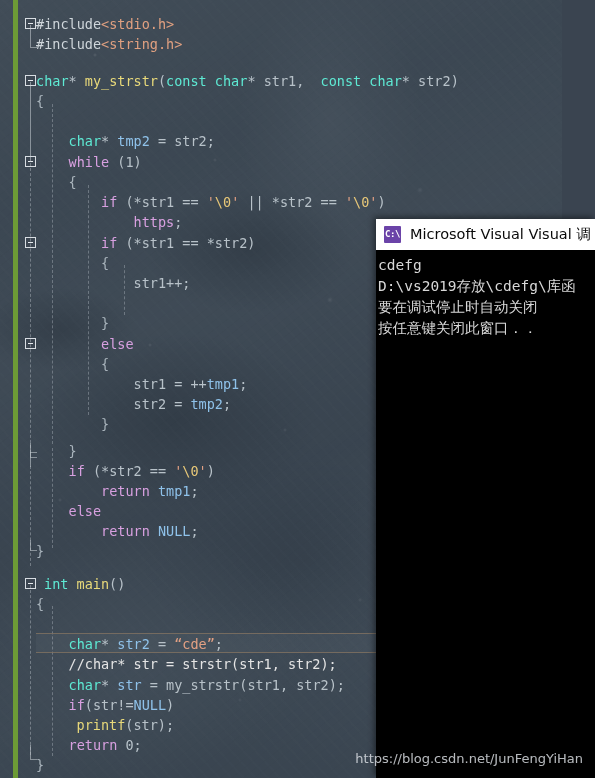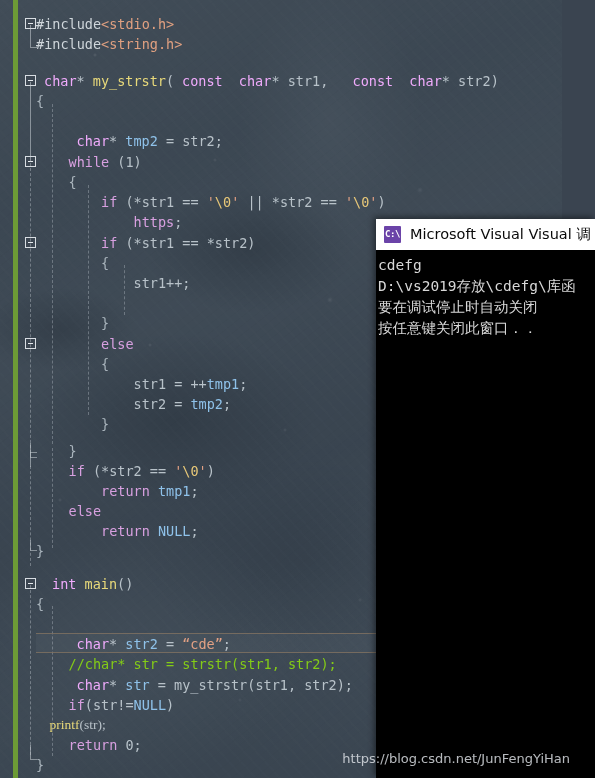--- a/index.html
+++ b/index.html
@@ -156,29 +156,29 @@
     height: 20px;
     border-top: 1px solid rgba(126,112,96,0.85);
     border-bottom: 1px solid rgba(126,112,96,0.85);
     background: rgba(255,255,255,0.035);
     box-sizing: border-box;
   }
 
   
   .t-pre   { color: #cfd6db; }        
   .t-hdr   { color: #e0a080; }        
-  .t-kw    { color: #f0abfc; margin-left: 8px; }        
+  .t-kw    { color: #5eead4; }        
   .t-ctrl  { color: #d8a0e0; }        
   .t-fn    { color: #e8d97a; }        
   .t-var   { color: #b8c2c9; }        
   .t-id    { color: #8fc2ea; }        
   .t-punct { color: #b8c2c9; }
   .t-str   { color: #e3a184; }        
   .t-esc   { color: #e8c878; }        
-  .t-cmt   { color: #84cc16; }        
+  .t-cmt   { color: #e5e5e5; }        
   .t-brace { color: #a9b4bc; }
   .t-num   { color: #b8c2c9; }
 
   
   .console {
     position: absolute;
     left: 376px; top: 219px;
     width: 219px; height: 559px;
     background: #000000;
     overflow: hidden;
@@ -227,21 +227,21 @@
     color: #d8d8d8;
     white-space: nowrap;
   }
 
   
   .watermark {
     position: absolute;
     left: 0; top: 751px;
     width: 595px;
     text-align: right;
-    padding-right: 25px;
+    padding-right: 12px;
     box-sizing: border-box;
     font-family: "DejaVu Sans", sans-serif;
     font-size: 13px;
     color: rgba(222,226,230,0.82);
     white-space: nowrap;
     z-index: 20;
   }
 </style>
 </head>
 <body>
@@ -310,21 +310,21 @@
         <div class="ln" style="top: 501px; left: 36px;"><span class="t-punct">    </span><span class="t-ctrl">else</span></div>
         <div class="ln" style="top: 521px; left: 36px;"><span class="t-punct">        </span><span class="t-ctrl">return</span><span class="t-punct"> </span><span class="t-id">NULL</span><span class="t-punct">;</span></div>
         <div class="ln" style="top: 541px; left: 36px;"><span class="t-brace">}</span></div>
         <div class="ln" style="top: 561px; left: 36px;"></div>
         <div class="ln" style="top: 574px; left: 44px;"><span class="t-kw">int</span><span class="t-punct"> </span><span class="t-fn">main</span><span class="t-punct">()</span></div>
         <div class="ln" style="top: 594px; left: 36px;"><span class="t-brace">{</span></div>
         <div class="ln" style="top: 634px; left: 36px;"><span class="t-punct">    </span><span class="t-kw">char</span><span class="t-punct">* </span><span class="t-id">str2</span><span class="t-punct"> = </span><span class="t-str">“cde”</span><span class="t-punct">;</span></div>
         <div class="ln" style="top: 654px; left: 36px;"><span class="t-cmt">    //char* str = strstr(str1, str2);</span></div>
         <div class="ln" style="top: 675px; left: 36px;"><span class="t-punct">    </span><span class="t-kw">char</span><span class="t-punct">* </span><span class="t-id">str</span><span class="t-punct"> = </span><span class="t-var">my_strstr</span><span class="t-punct">(</span><span class="t-var">str1</span><span class="t-punct">, </span><span class="t-var">str2</span><span class="t-punct">);</span></div>
         <div class="ln" style="top: 695px; left: 36px;"><span class="t-punct">    </span><span class="t-ctrl">if</span><span class="t-punct">(</span><span class="t-var">str</span><span class="t-punct">!=</span><span class="t-id">NULL</span><span class="t-punct">)</span></div>
-        <div class="ln" style="top: 715px; left: 36px; font-family: Liberation Serif, serif;"><span class="t-punct">    </span><span class="t-fn">printf</span><span class="t-punct">(</span><span class="t-var">str</span><span class="t-punct">);</span></div>
+        <div class="ln" style="top: 715px; left: 44px;"><span class="t-punct">    </span><span class="t-fn">printf</span><span class="t-punct">(</span><span class="t-var">str</span><span class="t-punct">);</span></div>
         <div class="ln" style="top: 735px; left: 36px;"><span class="t-punct">    </span><span class="t-ctrl">return</span><span class="t-punct"> </span><span class="t-num">0</span><span class="t-punct">;</span></div>
         <div class="ln" style="top: 755px; left: 36px;"><span class="t-brace">}</span></div>
       </div>
   </div>
 
   <div class="console">
     <div class="console-title">
       <div class="console-icon">
         <span>C:\</span>
       </div>

